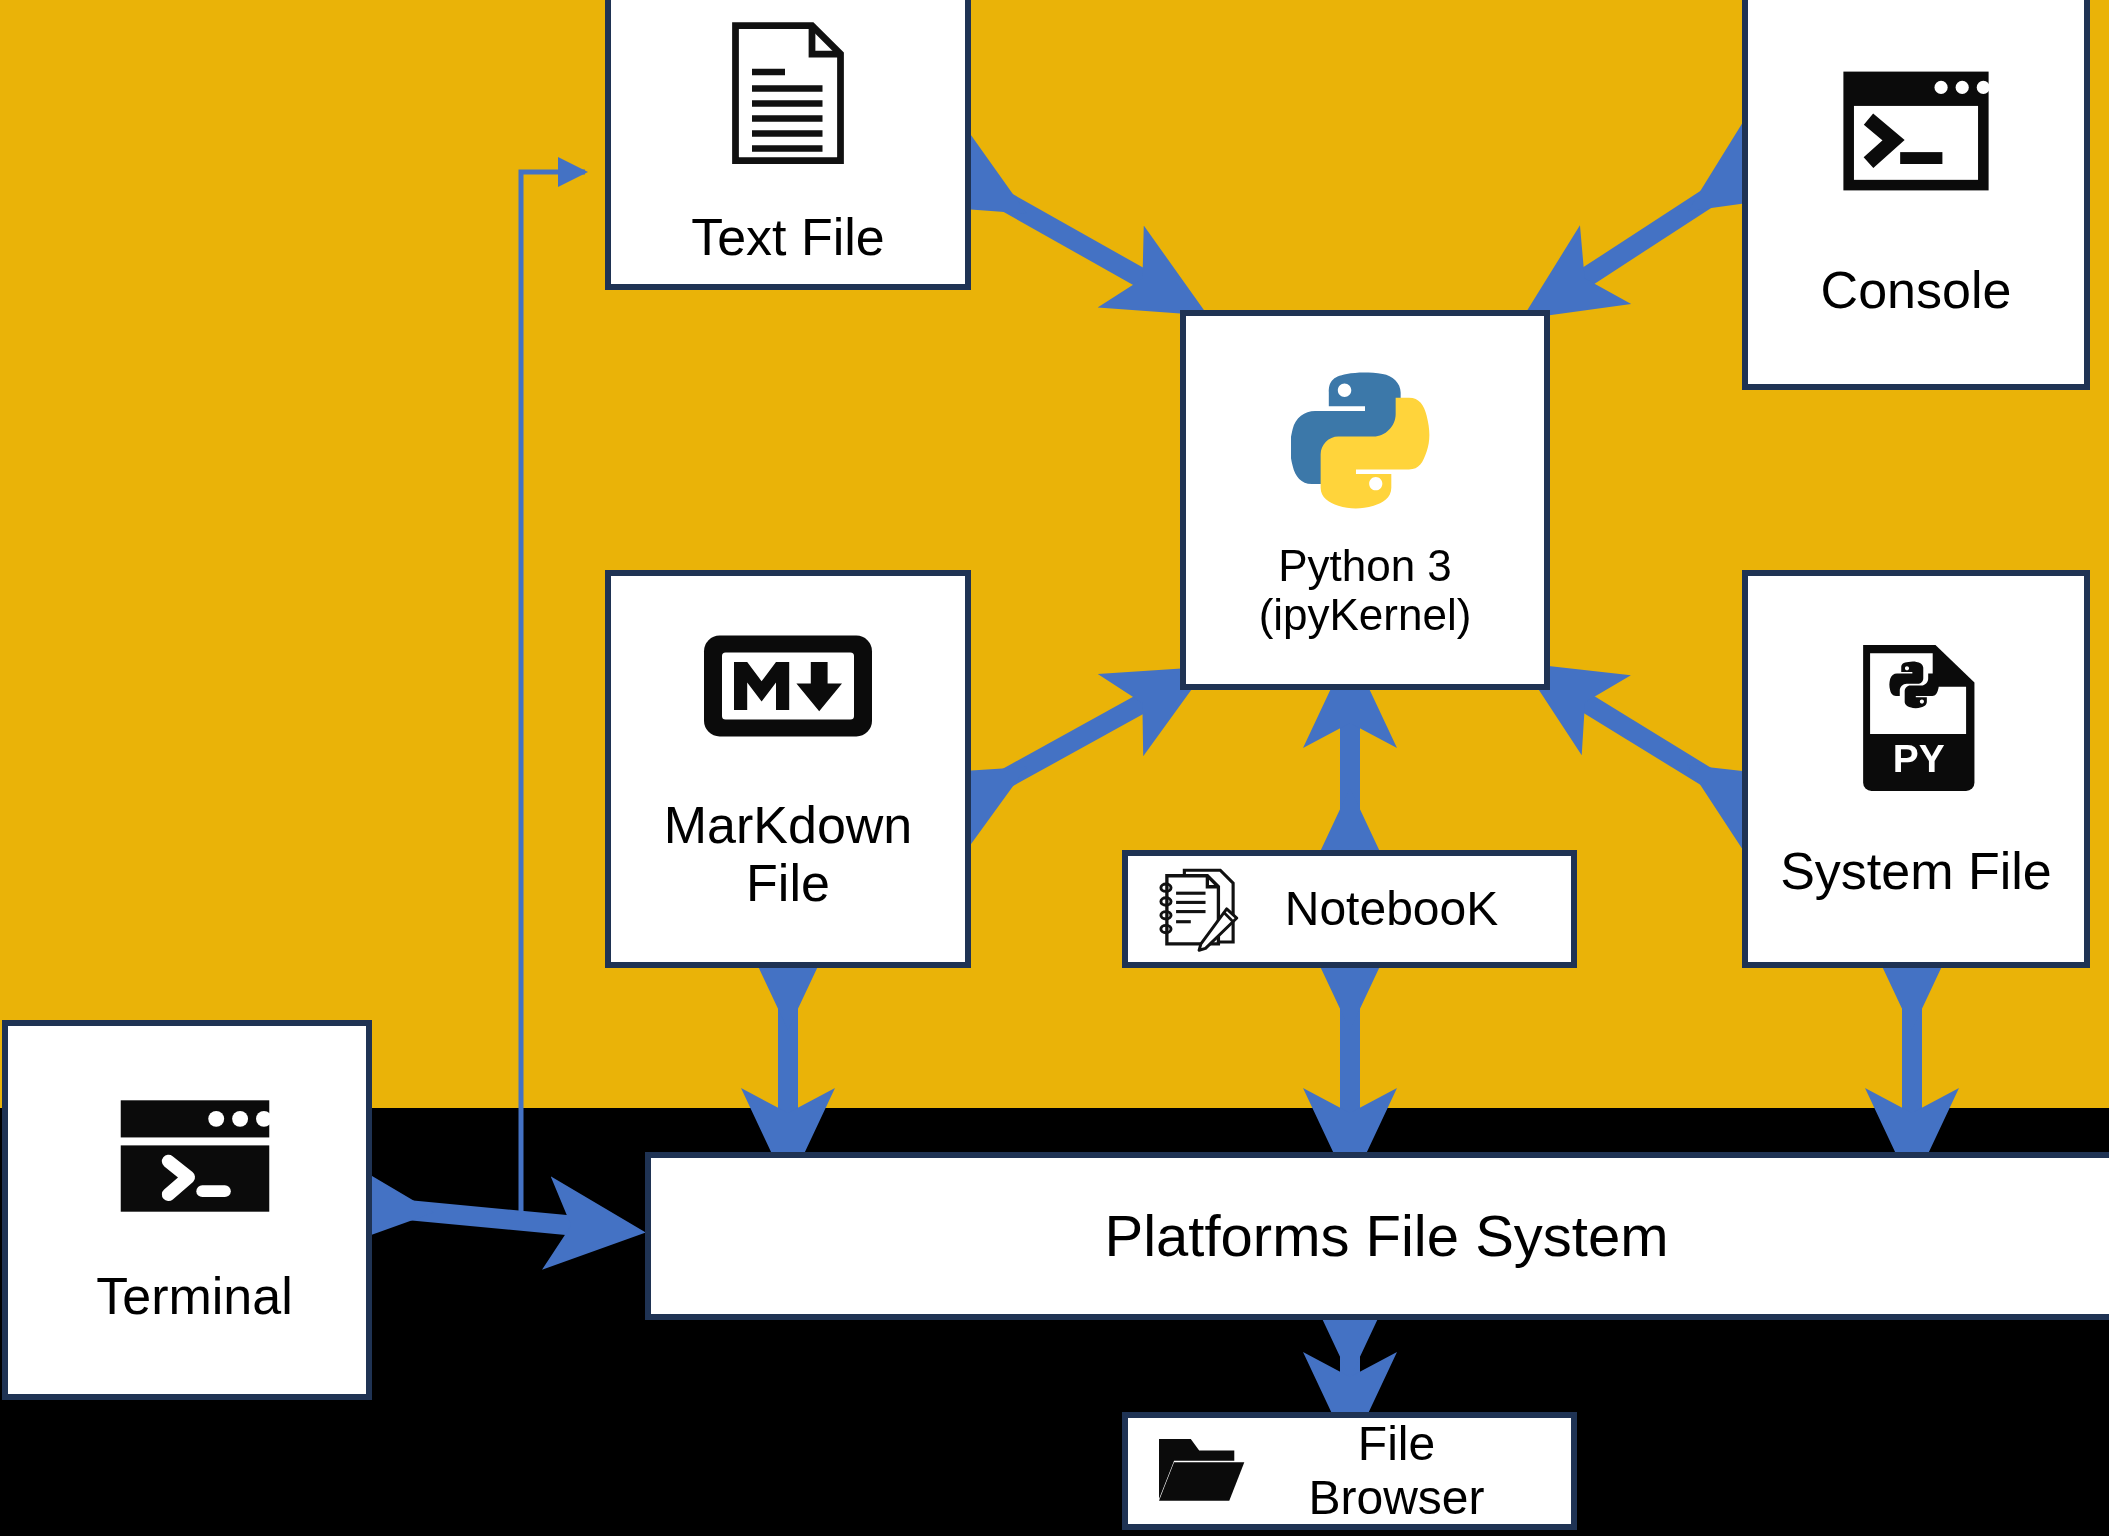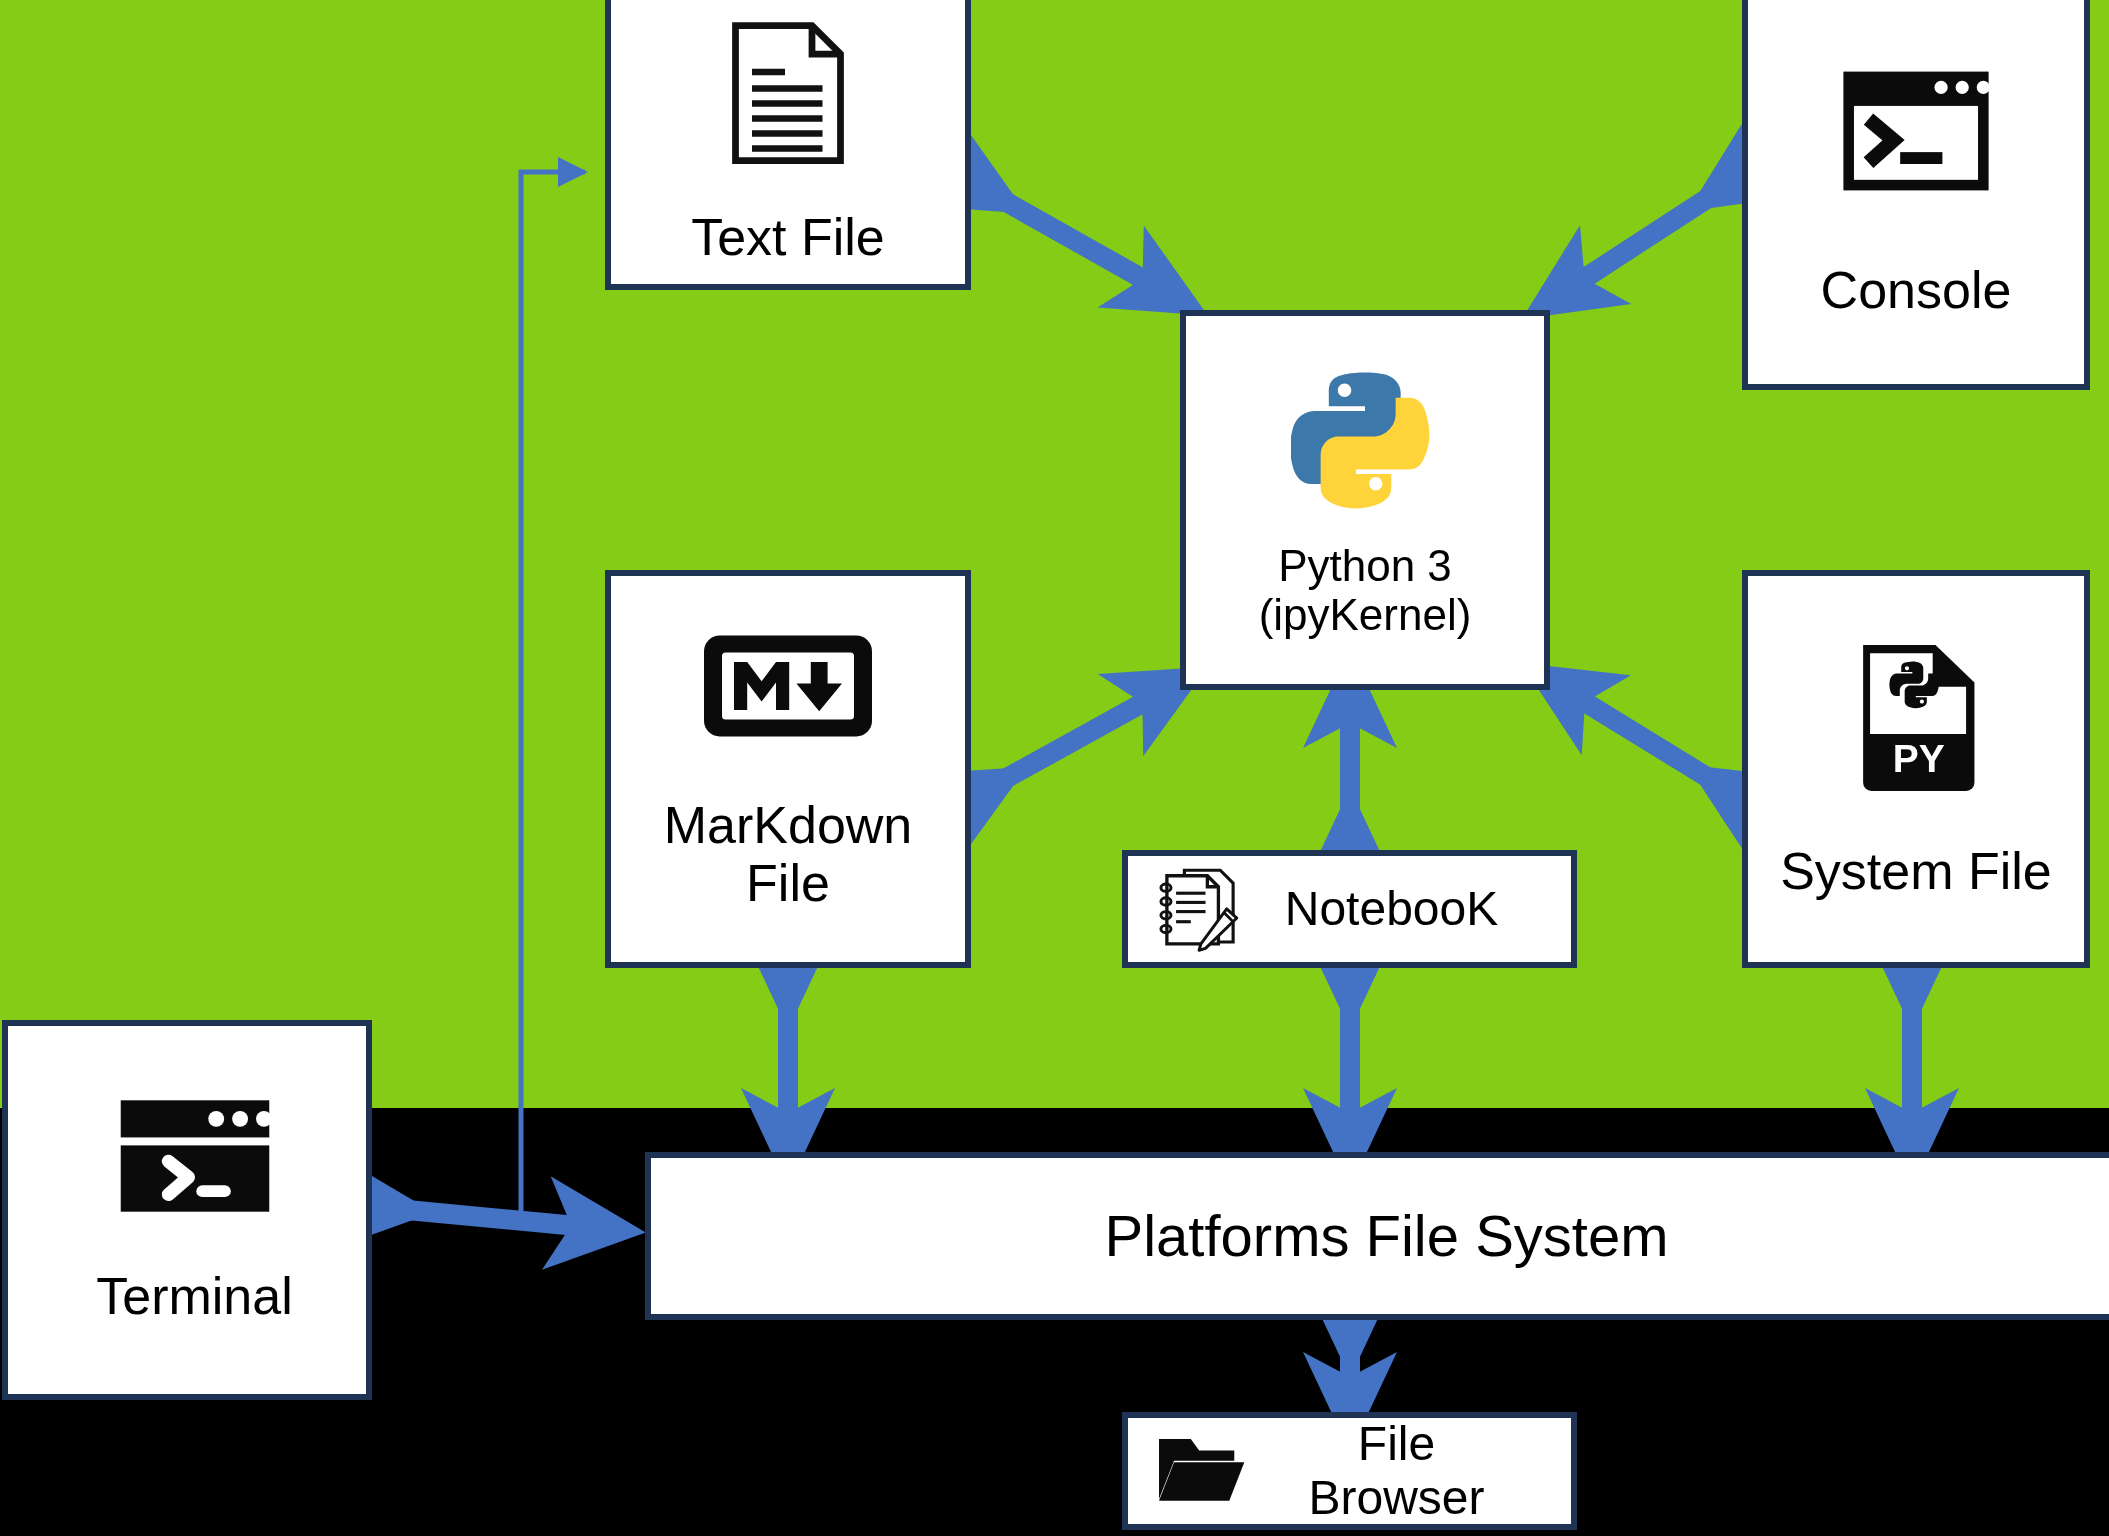--- a/index.html
+++ b/index.html
@@ -1,18 +1,18 @@
 <!DOCTYPE html>
 <html><head>
 <meta charset="utf-8">
 <style>
   html,body{margin:0;padding:0;background:#000;}
   body{width:2109px;height:1536px;overflow:hidden;
        font-family:"Liberation Sans", sans-serif;}
-  #stage{position:relative;width:2109px;height:1108px;background:#84cc16;}
+  #stage{position:relative;width:2109px;height:1108px;background:#eab308;}
 
   .box{position:absolute;background:#ffffff;border:6px solid #1F3354;
        box-sizing:border-box;display:flex;flex-direction:column;
        align-items:center;justify-content:center;}
   .box .caption{color:#000;text-align:center;line-height:1.12;}
 
   
   #node-text-file     {left:605px;  top:-6px;   width:366px; height:296px;}
   #node-console       {left:1742px; top:-6px;   width:348px; height:396px;}
   #node-python-kernel {left:1180px; top:302px;  width:370px; height:380px;margin-top:8px;}

